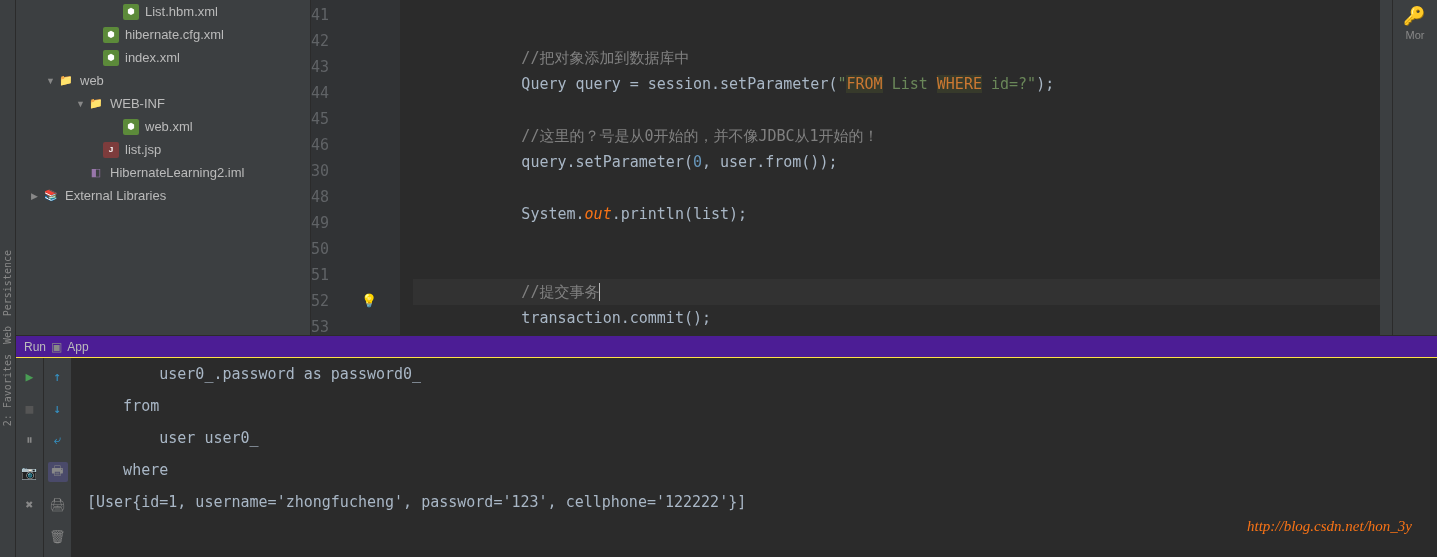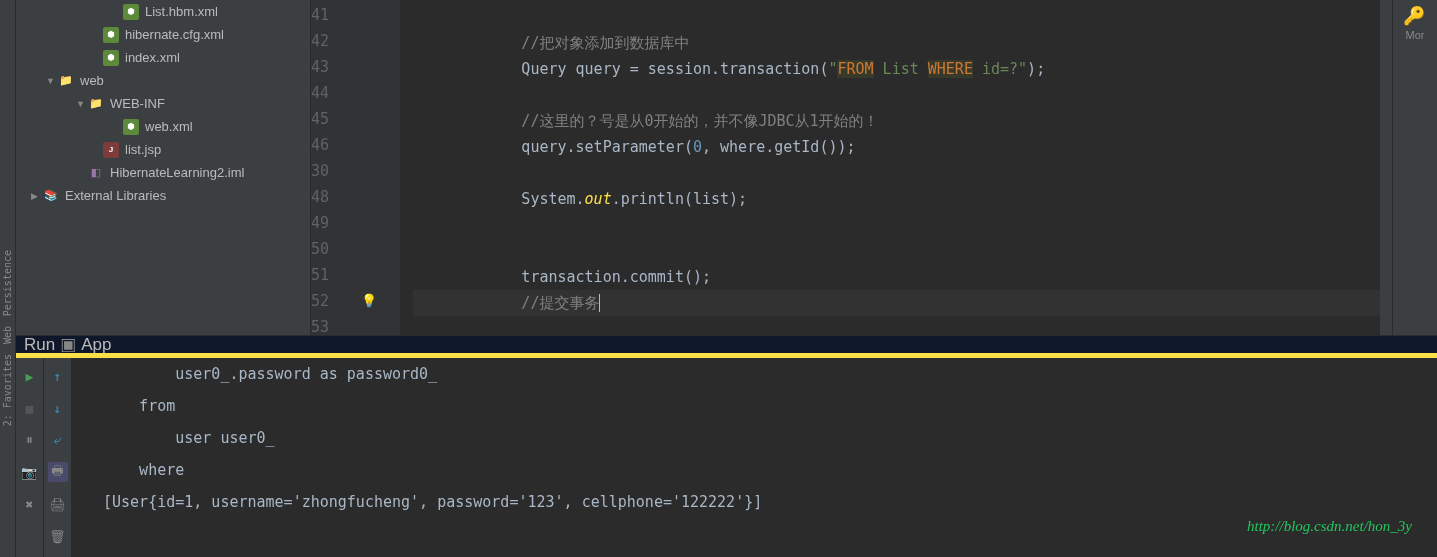--- a/index.html
+++ b/index.html
@@ -96,57 +96,57 @@
     }
     .gutter-line { height: 26px; position: relative; }
     .bulb {
       position: absolute;
       left: 50px;
       color: #ffcc00;
       font-size: 13px;
     }
     .code-content {
       flex: 1;
-      padding-top: 4px;
+      padding-top: 19px;
       padding-left: 12px;
       line-height: 26px;
       position: relative;
     }
     .code-line { height: 26px; white-space: pre; }
     .code-line.current { background: #323232; }
     .comment { color: #808080; }
     .string { color: #6a8759; }
     .string-highlight { color: #cc7832; font-weight: normal; background: #373a2b; }
     .number { color: #6897bb; }
-    .static-field { color: #fde047; font-style: italic; }
+    .static-field { color: #f97316; font-style: italic; }
     .caret { border-left: 1px solid #bbbbbb; }
     .right-sidebar {
       width: 45px;
       background: #3c3f41;
       border-left: 1px solid #2b2b2b;
       display: flex;
       flex-direction: column;
       align-items: center;
       padding-top: 5px;
       color: #888;
       font-size: 11px;
       font-family: 'Segoe UI', sans-serif;
     }
     .right-sidebar-icon { color: #cc7832; font-size: 18px; margin-bottom: 2px; }
     .run-bar {
       height: 23px;
-      background: #0f172a;
+      background: #4c1d95;
       border-top: 1px solid #2b2b2b;
-      border-bottom: 5px solid #fde047;
+      border-bottom: 1px solid #fde047;
       display: flex;
       align-items: center;
       padding-left: 8px;
       color: #bbbbbb;
       font-family: 'Segoe UI', sans-serif;
-      font-size: 17px;
+      font-size: 12px;
     }
     .run-bar-icon { margin-right: 5px; margin-left: 5px; color: #888; }
     .console-section {
       flex: 1;
       display: flex;
       background: #2b2b2b;
     }
     .console-toolbar {
       width: 28px;
       background: #3c3f41;
@@ -182,26 +182,26 @@
     .tool-btn.arrow-down { color: #3592c4; }
     .console-output {
       flex: 1;
       padding: 0px 15px;
       color: #a9b7c6;
       font-family: 'Consolas', 'Monaco', monospace;
       font-size: 15px;
       line-height: 32px;
       position: relative;
     }
-    .console-line { white-space: pre; margin-left: 16px; }
+    .console-line { white-space: pre; }
     .watermark {
       position: absolute;
       bottom: 15px;
       right: 25px;
-      color: #22c55e;
+      color: #f97316;
       font-size: 15px;
       font-family: serif;
       font-style: italic;
     }
     .scrollbar-track {
       position: absolute;
       right: 0;
       top: 0;
       width: 12px;
       height: 100%;
@@ -278,30 +278,30 @@
           <div class="gutter-line">48</div>
           <div class="gutter-line">49</div>
           <div class="gutter-line">50</div>
           <div class="gutter-line">51</div>
           <div class="gutter-line">52<span class="bulb">💡</span></div>
           <div class="gutter-line">53</div>
         </div>
       <div class="code-content" id="code-content">
         <div class="code-line"></div>
           <div class="code-line"><span class="comment">            //把对象添加到数据库中</span></div>
-          <div class="code-line"><span>            Query query = session.transaction(</span><span class="string">"</span><span class="string-highlight">FROM</span><span class="string"> List </span><span class="string-highlight">WHERE</span><span class="string"> id=?"</span><span>);</span></div>
+          <div class="code-line"><span>            Query query = session.setParameter(</span><span class="string">"</span><span class="string-highlight">FROM</span><span class="string"> List </span><span class="string-highlight">WHERE</span><span class="string"> id=?"</span><span>);</span></div>
           <div class="code-line"></div>
           <div class="code-line"><span class="comment">            //这里的？号是从0开始的，并不像JDBC从1开始的！</span></div>
-          <div class="code-line"><span>            query.setParameter(</span><span class="number">0</span><span>, where.getId());</span></div>
+          <div class="code-line"><span>            query.setParameter(</span><span class="number">0</span><span>, user.from());</span></div>
           <div class="code-line"></div>
           <div class="code-line"><span>            System.</span><span class="static-field">out</span><span>.println(list);</span></div>
           <div class="code-line"></div>
           <div class="code-line"></div>
+          <div class="code-line current"><span class="comment">            //提交事务</span><span class="caret"></span></div>
           <div class="code-line"><span>            transaction.commit();</span></div>
-          <div class="code-line current"><span class="comment">            //提交事务</span><span class="caret"></span></div>
           <div class="scrollbar-track"></div>
       </div>
     </div>
     <div class="right-sidebar">
       <div class="right-sidebar-icon">🔑</div>
       <div>Mor</div>
     </div>
   </div>
 
   <div class="run-bar">

